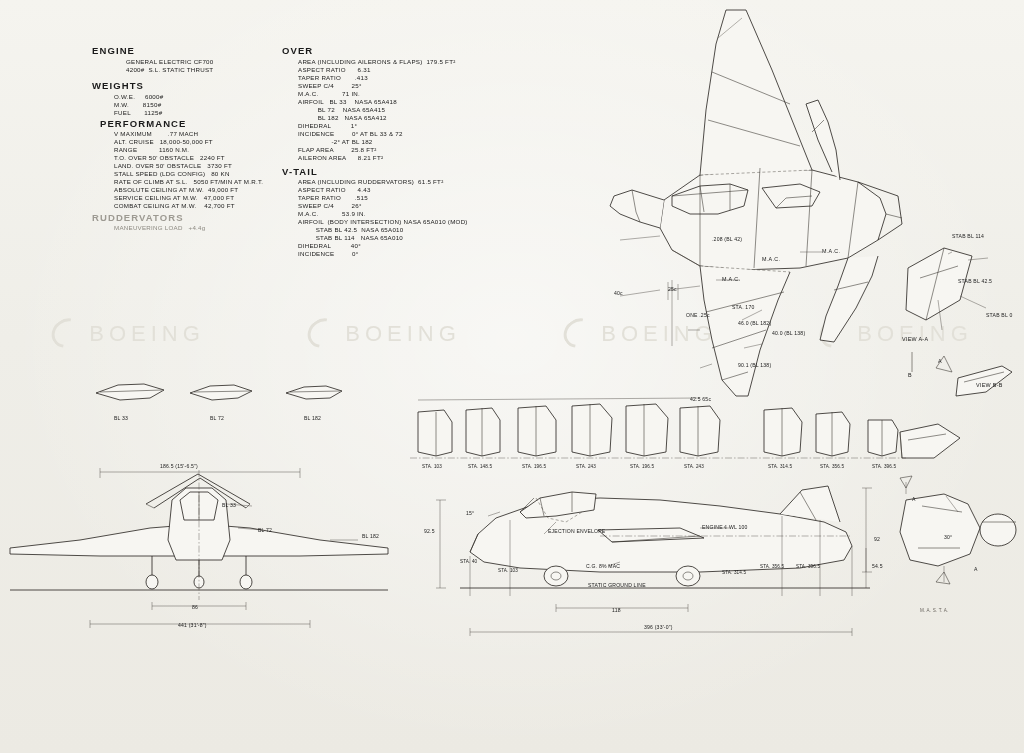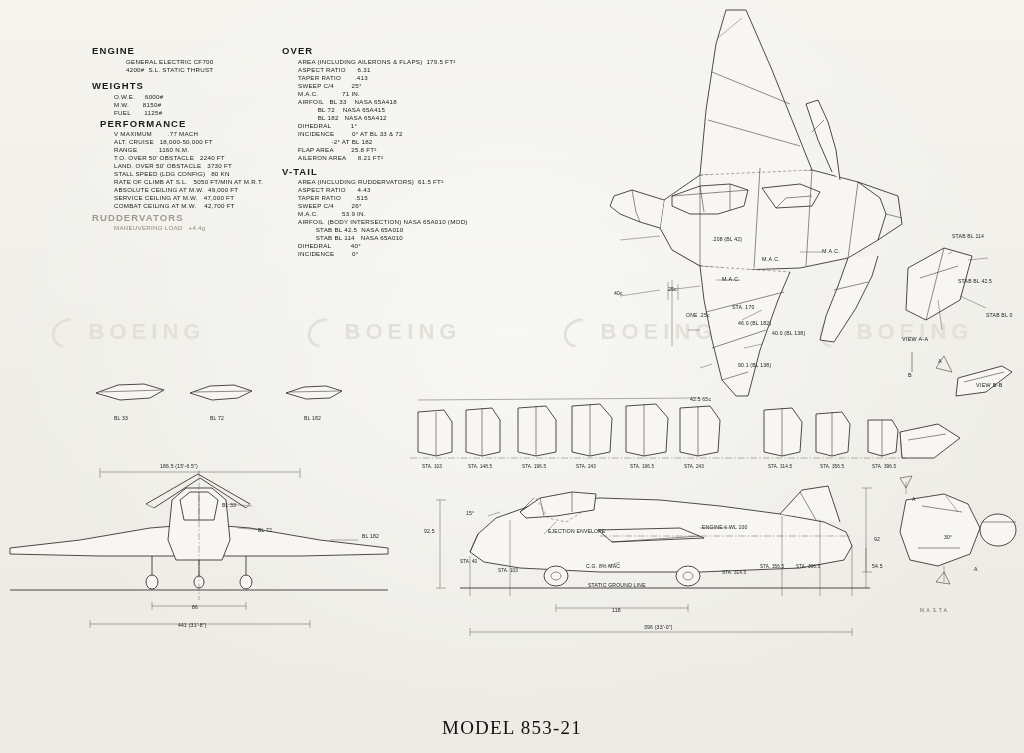--- a/index.html
+++ b/index.html
@@ -61,25 +61,25 @@
     top: 316px;
     height: 34px;
     display: flex;
     align-items: center;
     justify-content: space-around;
     pointer-events: none;
   }
   .wm {
     font-family: "Liberation Sans", sans-serif;
     font-size: 22px;
-    font-weight: 700;
+    font-weight: 400;
     letter-spacing: 5px;
     color: #e2e0d8;
     display: flex;
-    align-items: flex-start;
+    align-items: flex-end;
     gap: 6px;
   }
   .wm .swoosh {
     display: inline-block;
     width: 26px; height: 22px;
     border: 3px solid #e2e0d8;
     border-radius: 50%;
     border-right-color: transparent;
     border-bottom-color: transparent;
     transform: rotate(-35deg);
@@ -447,14 +447,13 @@
   <div class="blk tiny2" style="left:498px; top:568px;">STA. 103</div>
   <div class="blk tiny2" style="left:722px; top:570px;">STA. 314.5</div>
   <div class="blk tiny2" style="left:760px; top:564px;">STA. 356.5</div>
   <div class="blk tiny2" style="left:796px; top:564px;">STA. 396.5</div>
 
   <div class="blk tiny" style="left:944px; top:534px;">30°</div>
   <div class="blk tiny" style="left:912px; top:496px;">A</div>
   <div class="blk tiny" style="left:974px; top:566px;">A</div>
   <div class="blk tiny2" style="left:920px; top:608px; color:#6a665f;">M. A. S. T. A.</div>
 
-  <div class="model-title">MODEL 853-21</div>
 </div>
 
 </body></html>

